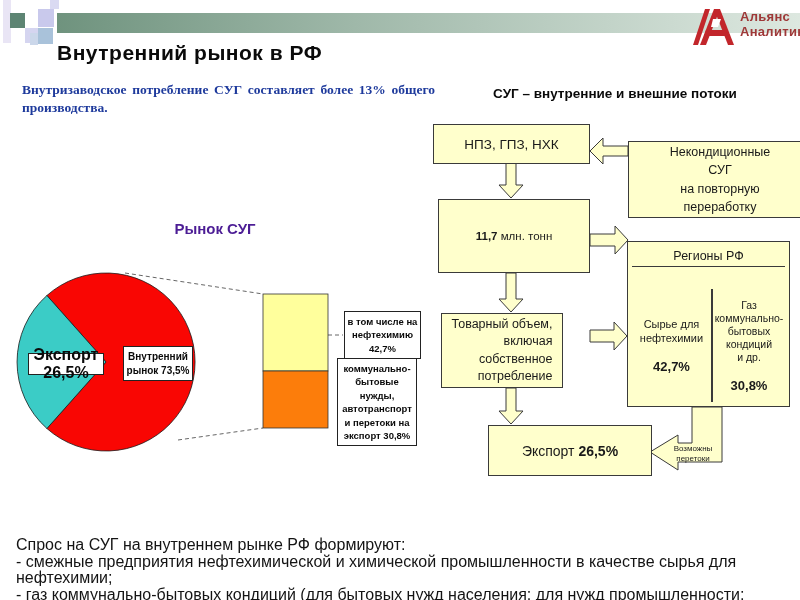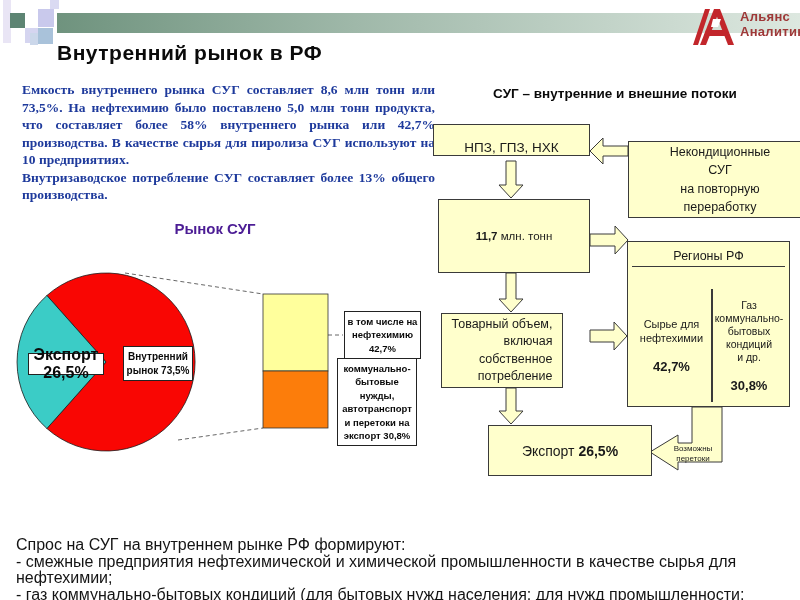--- a/index.html
+++ b/index.html
@@ -31,21 +31,21 @@
   .lbl-domestic{left:123px;top:346px;width:68px;height:33px;font-size:10px;line-height:14px;}
   .lbl-neft{left:344px;top:311px;width:75px;height:46px;font-size:9.5px;line-height:13.5px;}
   .lbl-komm{left:337px;top:358px;width:78px;height:86px;font-size:9.5px;line-height:13.5px;}
   
   .flow-title{position:absolute;left:440px;top:86px;width:350px;text-align:center;
     font-size:13.5px;font-weight:bold;color:#0a0a0a;}
   .flowbox{position:absolute;background:#FFFFCC;border:1px solid #3a3a3a;
     display:flex;flex-direction:column;align-items:center;justify-content:center;
     text-align:center;color:#1a1a1a;box-sizing:border-box;}
   .pre{white-space:pre-line;}
-  .b1{left:433px;top:124px;width:157px;height:32px;font-size:13.5px;justify-content:flex-end;}
+  .b1{left:433px;top:124px;width:157px;height:40px;font-size:13.5px;}
   .b2{left:438px;top:199px;width:152px;height:74px;font-size:11.5px;line-height:14.5px;}
   .b3{left:441px;top:313px;width:122px;height:75px;font-size:12.5px;line-height:17.5px;text-align:right;}
   .b4{left:488px;top:425px;width:164px;height:51px;font-size:14px;flex-direction:row;}
   .b5{left:628px;top:141px;width:184px;height:77px;font-size:12.5px;line-height:18.5px;}
   .b6{left:627px;top:241px;width:163px;height:166px;padding:4px;justify-content:flex-start;gap:22px;}
   .b6-header{width:100%;height:21px;border-bottom:1px solid #3a3a3a;display:flex;
     align-items:center;justify-content:center;font-size:12.5px;box-sizing:border-box;}
   .b6-body{flex:1;width:100%;display:flex;flex-direction:row;}
   .b6-cell{display:flex;flex-direction:column;align-items:center;justify-content:center;
     text-align:center;box-sizing:border-box;}
@@ -81,21 +81,20 @@
     <polygon points="13,25 33,25 35,31 11,31" fill="#C2262B"></polygon>
     <polygon points="20,14 28,14 25,22 18,22" fill="#FFFFFF"></polygon>
   </svg>
   <div class="logo-text">
     <div>Альянс</div>
     <div>Аналитика</div>
   </div>
 </div>
 
 <div class="intro">
-  <div>Емкость внутреннего рынка СУГ составляет 8,6 млн тонн или 73,5%. На нефтехимию было поставлено 5,0 млн тонн продукта, что составляет более 58% внутреннего рынка или 42,7% производства. В качестве сырья для пиролиза СУГ используют на 10 предприятиях.</div>
   <div>Внутризаводское потребление СУГ составляет более 13% общего производства.</div>
 </div>
 
 <div class="pie-title">Рынок СУГ</div>
 
 <svg class="abs" style="left:10px;top:262px;" width="420" height="192" viewBox="0 0 420 192">
 
   <line x1="115" y1="11" x2="253" y2="32" stroke="#666" stroke-width="1" stroke-dasharray="4,3"></line>
   <line x1="168" y1="178" x2="253" y2="166" stroke="#666" stroke-width="1" stroke-dasharray="4,3"></line>
   <line x1="318" y1="73" x2="333" y2="73" stroke="#666" stroke-width="1" stroke-dasharray="4,3"></line>

